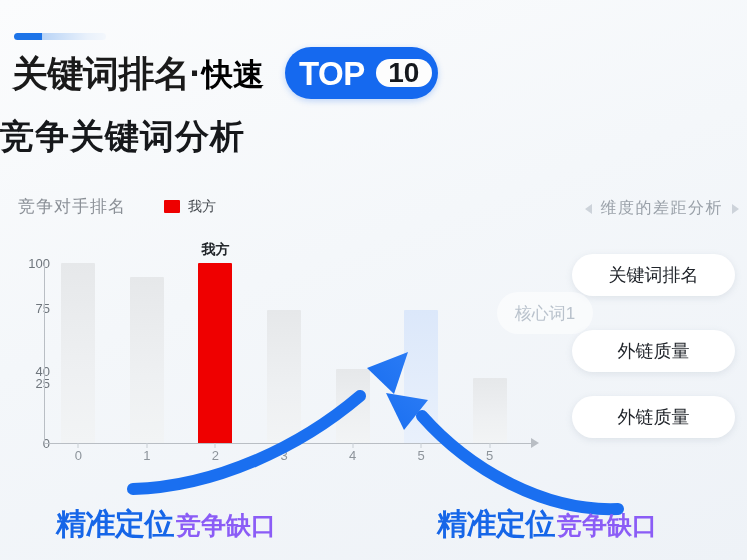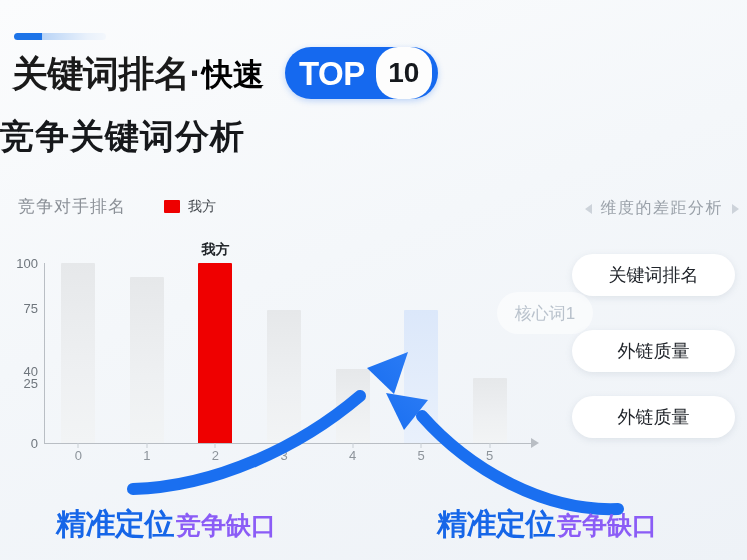--- a/index.html
+++ b/index.html
@@ -32,21 +32,21 @@
     position:absolute;left:285px;top:47px;height:52px;
     border-radius:26px;background:#1569ef;
     display:flex;align-items:center;padding:0 6px 0 14px;box-sizing:border-box;
     box-shadow:0 2px 6px rgba(21,105,239,.25);
   }
   .top-pill .top-word{
     color:#ffffff;font-size:33px;font-weight:bold;letter-spacing:-.5px;line-height:1;
   }
   .top-chip{
     margin-left:11px;background:#fdfdfd;border-radius:22px;
-    height:52px;min-width:56px;display:flex;align-items:center;justify-content:center;
+    height:28px;min-width:56px;display:flex;align-items:center;justify-content:center;
     padding:8px 10px;box-sizing:border-box;
   }
   .top-chip span{font-size:28px;font-weight:bold;color:#15181c;line-height:1;}
 
   .subtitle{
     position:absolute;left:0;right:0;top:114px;text-align:left;
     font-size:34px;font-weight:bold;color:#16181b;letter-spacing:1px;
   }
 
   
@@ -67,21 +67,21 @@
   
   .plot{position:absolute;left:0px;top:245px;width:540px;height:215px;}
   .yaxis{position:absolute;left:44px;top:18px;width:1px;height:180px;background:#b9bec4;}
   .xaxis{position:absolute;left:44px;top:198px;width:490px;height:1px;background:#b9bec4;}
   .xarrow{
     position:absolute;left:531px;top:193px;width:0;height:0;
     border-top:5px solid transparent;border-bottom:5px solid transparent;border-left:8px solid #b9bec4;
   }
   .ytick{position:absolute;right:0;transform:translateY(-50%);
     font-size:13px;color:#6f767d;text-align:right;width:34px;}
-  .ytickwrap{position:absolute;left:0;top:0;width:38px;height:215px;}
+  .ytickwrap{position:absolute;left:0;top:0;width:38px;height:215px;padding-left:12px;}
   .xtick{position:absolute;top:203px;transform:translateX(-50%);font-size:13px;color:#8d949b;}
   .tickmark{position:absolute;top:198px;width:1px;height:5px;background:#c8cdd3;transform:translateX(-50%);}
 
   .bar{position:absolute;bottom:17px;border-radius:1px 1px 0 0;}
   .bar.grey{background:linear-gradient(180deg,#e6e8ea 0%,#eef0f2 60%,#f2f4f5 100%);}
   .bar.red{background:#ef0000;}
   .bar.ghost{background:linear-gradient(180deg,#d9e6fa 0%,#e8f0fc 100%);opacity:.9;}
   .bar-label{
     position:absolute;transform:translateX(-50%);font-size:14px;color:#22262b;
     font-weight:bold;

